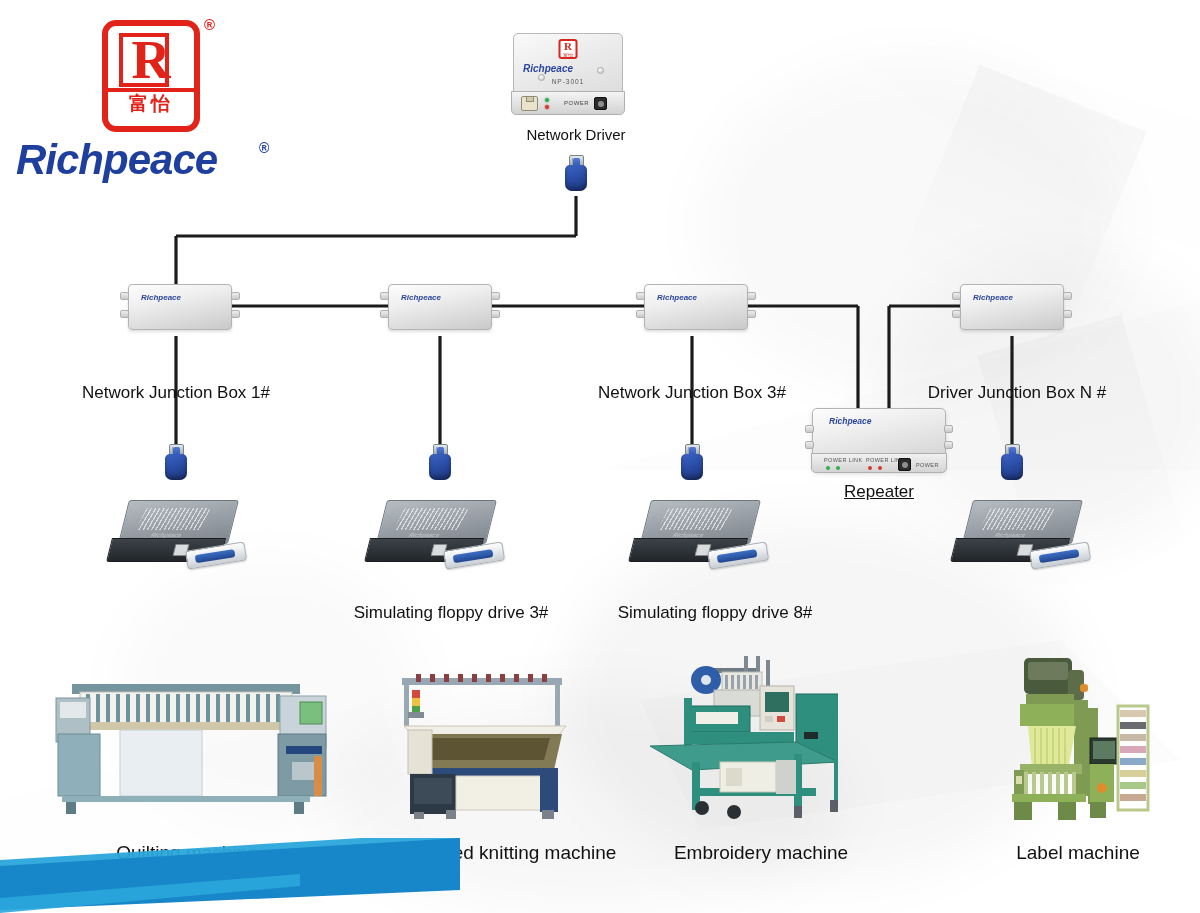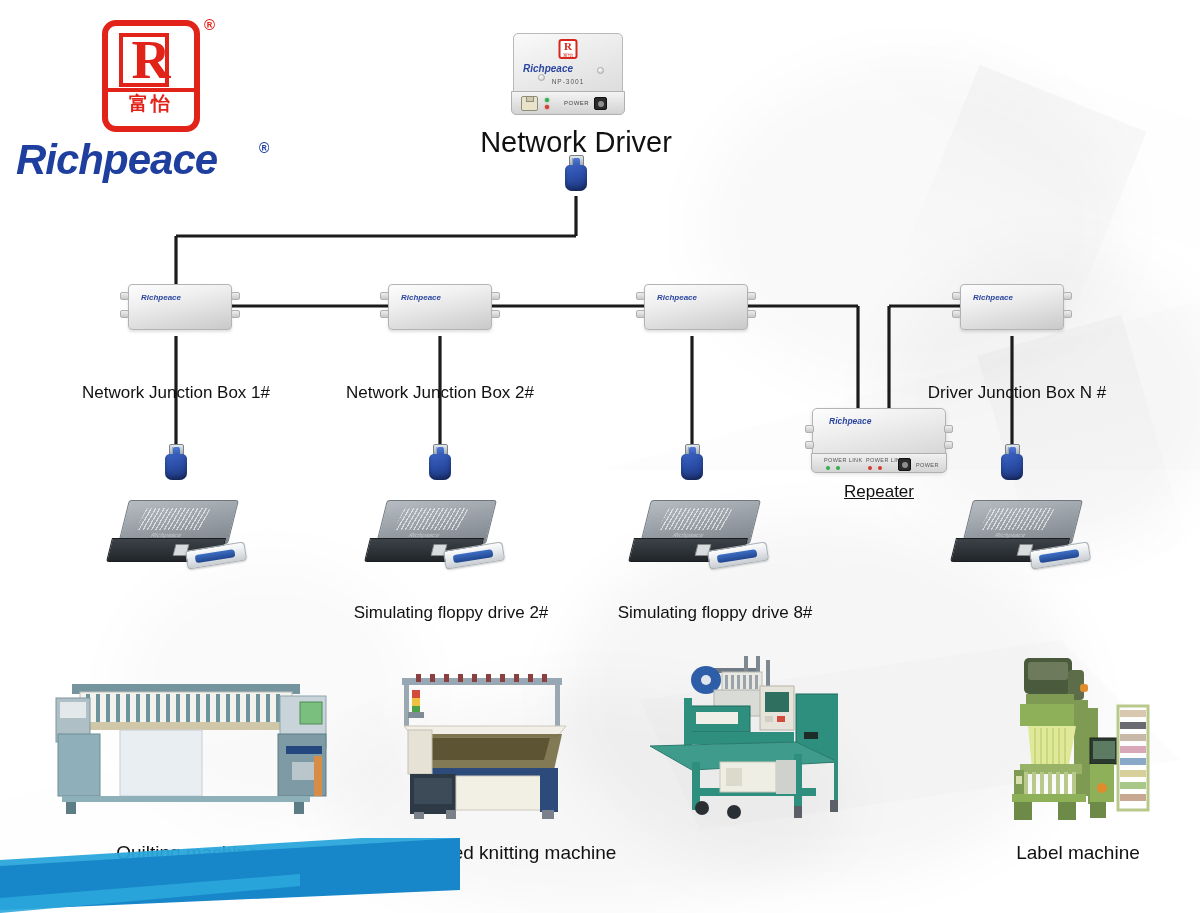--- a/index.html
+++ b/index.html
@@ -196,21 +196,21 @@
       <div class="nd-model">NP-3001</div>
     </div>
     <div class="nd-front">
       <div class="rj45-port"></div>
       <div class="led" style="left:33px;top:6px;background:#2fae4a;box-shadow:0 0 2px #2fae4a;"></div>
       <div class="led" style="left:33px;top:13px;background:#d23b2e;box-shadow:0 0 2px #d23b2e;"></div>
       <div class="pwr-label" style="left:52px;top:8px;">POWER</div>
       <div class="dc-jack" style="left:82px;top:5px;"></div>
     </div>
   </div>
-  <div class="cap" style="left:426px;top:126px;width:300px;font-size:29px;">Network Driver</div>
+  <div class="cap" style="left:426px;top:126px;width:300px;font-size:15px;">Network Driver</div>
 
   <div class="plug" style="left:563px;top:155px;">
     <div class="metal"></div>
     <div class="tab"></div>
     <div class="boot"></div>
   </div>
 
   <div class="jb node" style="left:128px;top:284px;width:104px;height:46px;">
     <div class="jb-body">
       <div class="jb-word">Richpeace</div>
@@ -224,31 +224,31 @@
 
   <div class="jb node" style="left:388px;top:284px;width:104px;height:46px;">
     <div class="jb-body">
       <div class="jb-word">Richpeace</div>
     </div>
     <div class="jb-tab l" style="top:8px;"></div>
     <div class="jb-tab l" style="top:26px;"></div>
     <div class="jb-tab r" style="top:8px;"></div>
     <div class="jb-tab r" style="top:26px;"></div>
   </div>
-  <div class="cap" style="left:300px;top:383px;width:280px;">Network Junction Box 2#</div>
 
   <div class="jb node" style="left:644px;top:284px;width:104px;height:46px;">
     <div class="jb-body">
       <div class="jb-word">Richpeace</div>
     </div>
     <div class="jb-tab l" style="top:8px;"></div>
     <div class="jb-tab l" style="top:26px;"></div>
     <div class="jb-tab r" style="top:8px;"></div>
     <div class="jb-tab r" style="top:26px;"></div>
   </div>
+  <div class="cap" style="left:552px;top:383px;width:280px;">Network Junction Box 3#</div>
 
   <div class="jb node" style="left:960px;top:284px;width:104px;height:46px;">
     <div class="jb-body">
       <div class="jb-word">Richpeace</div>
     </div>
     <div class="jb-tab l" style="top:8px;"></div>
     <div class="jb-tab l" style="top:26px;"></div>
     <div class="jb-tab r" style="top:8px;"></div>
     <div class="jb-tab r" style="top:26px;"></div>
   </div>
@@ -314,21 +314,21 @@
       <div class="fd-vents"></div>
       <div class="fd-word">Richpeace</div>
     </div>
     <div class="fd-side">
       <div class="fd-slot" style="left:64px;top:5px;"></div>
     </div>
     <div class="usb" style="left:68px;top:46px;">
       <div class="band"></div>
     </div>
   </div>
-  <div class="cap" style="left:306px;top:603px;width:290px;">Simulating floppy drive 2#</div>
+  <div class="cap" style="left:306px;top:603px;width:290px;">Simulating floppy drive 3#</div>
 
   <div class="fd node" style="left:640px;top:500px;width:110px;height:64px;">
     <div class="fd-top">
       <div class="fd-vents"></div>
       <div class="fd-word">Richpeace</div>
     </div>
     <div class="fd-side">
       <div class="fd-slot" style="left:64px;top:5px;"></div>
     </div>
     <div class="usb" style="left:68px;top:46px;">
@@ -481,20 +481,21 @@
       <rect x="48" y="138" width="120" height="8" fill="#2f8f7f"></rect>
       <rect x="72" y="112" width="56" height="30" fill="#efeee4" stroke="#c9c7ba"></rect>
       <rect x="78" y="118" width="16" height="18" fill="#dcdacb"></rect>
       <rect x="128" y="110" width="20" height="34" fill="#cfd2cc"></rect>
       <circle cx="54" cy="158" r="7" fill="#2a2f33"></circle>
       <circle cx="86" cy="162" r="7" fill="#2a2f33"></circle>
       <rect x="146" y="156" width="8" height="12" fill="#5a6066"></rect>
       <rect x="182" y="150" width="8" height="12" fill="#5a6066"></rect>
     </svg>
   </div>
+  <div class="cap" style="left:616px;top:842px;width:290px;font-size:19px;">Embroidery machine</div>
 
   <div class="mach" style="left:998px;top:652px;">
     <svg width="160" height="172" viewBox="0 0 160 172">
       <rect x="26" y="6" width="48" height="36" rx="5" fill="#4a5a3c"></rect>
       <rect x="30" y="10" width="40" height="18" rx="3" fill="#6d7b5c"></rect>
       <rect x="70" y="18" width="16" height="30" rx="4" fill="#5d6d4a"></rect>
       <rect x="82" y="32" width="8" height="8" rx="3" fill="#e08b2c"></rect>
       <rect x="28" y="42" width="48" height="14" fill="#7f9a52"></rect>
       <rect x="22" y="52" width="62" height="22" fill="#8db059"></rect>
       <rect x="76" y="48" width="14" height="96" fill="#7f9a52"></rect>

